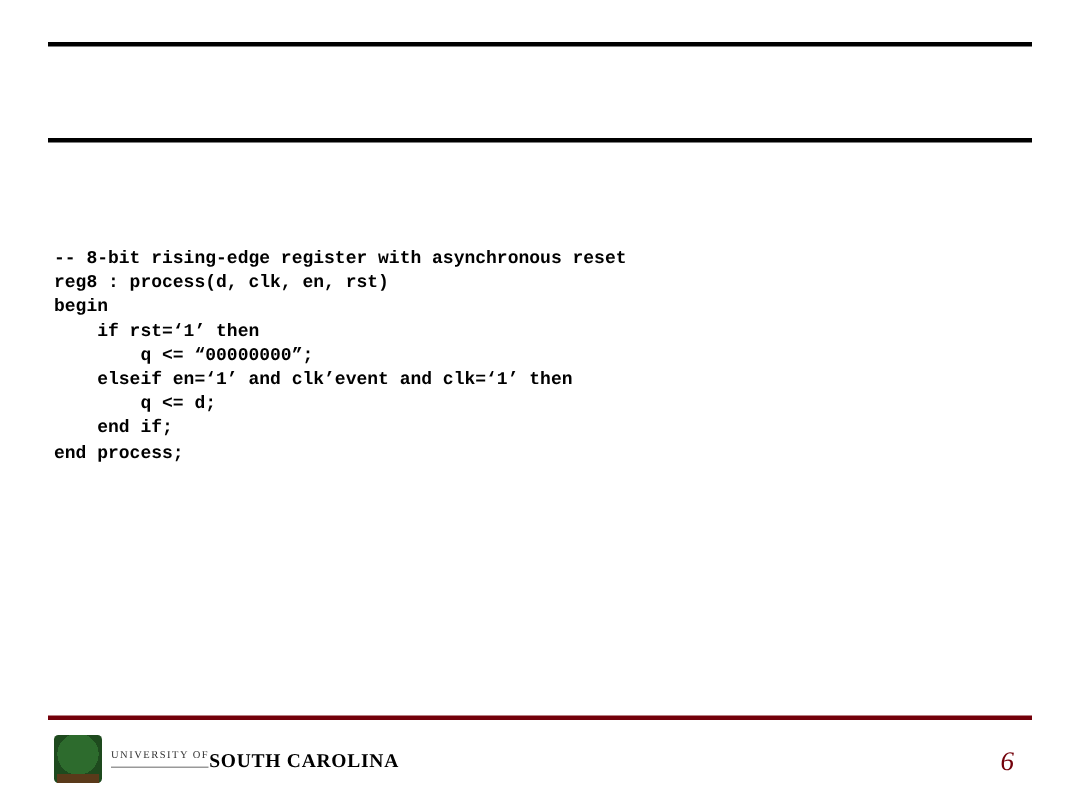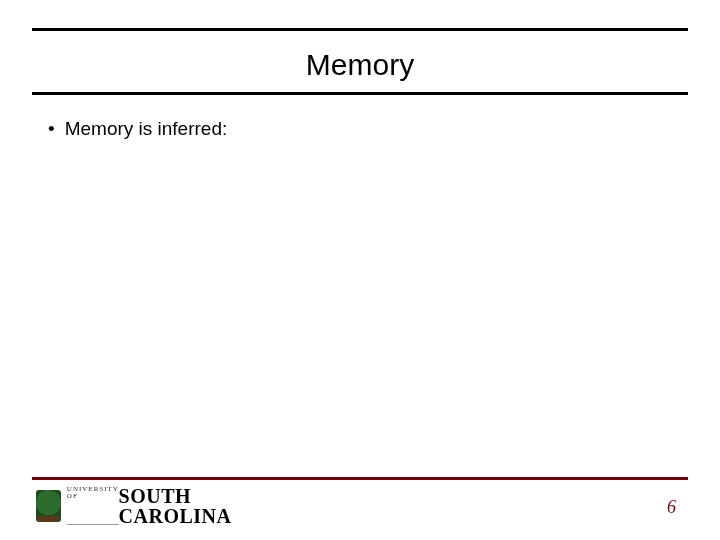--- a/index.html
+++ b/index.html
@@ -95,47 +95,54 @@
     letter-spacing: 1px;
     color: #333;
     font-family: Georgia, serif;
     border-bottom: 1px solid #999;
     padding-bottom: 2px;
     margin-bottom: 1px;
   }
   .logo-sc {
     font-family: Georgia, "Times New Roman", serif;
     font-weight: bold;
-    font-size: 20px;
+    font-size: 13px;
     letter-spacing: 0.5px;
     color: #000;
   }
   .page-num {
     position: absolute;
     right: 44px;
     bottom: 22px;
     font-family: Georgia, "Times New Roman", serif;
     font-style: italic;
     font-size: 18px;
     color: #73000a;
   }
 </style>
 </head>
 <body>
 
 <div class="slide">
 
   <div class="rule-top"></div>
 
-  <h1 class="title">Memory</h1>
 
   <div class="rule-mid"></div>
 
-  <div class="bullet-text">Memory is inferred:</div>
 
+  <pre class="code-block">-- 8-bit rising-edge register with asynchronous reset
+reg8 : process(d, clk, en, rst)
+begin
+    if rst=‘1’ then
+        q &lt;= “00000000”;
+    elseif en=‘1’ and clk’event and clk=‘1’ then
+        q &lt;= d;
+    end if;
+end process;</pre>
 
   <div class="rule-bottom"></div>
 
   <div class="logo">
     <div class="logo-tree"></div>
     <div class="logo-text-block">
       <span class="logo-uni">UNIVERSITY OF</span>
       <span class="logo-sc">SOUTH CAROLINA</span>
     </div>
   </div>

